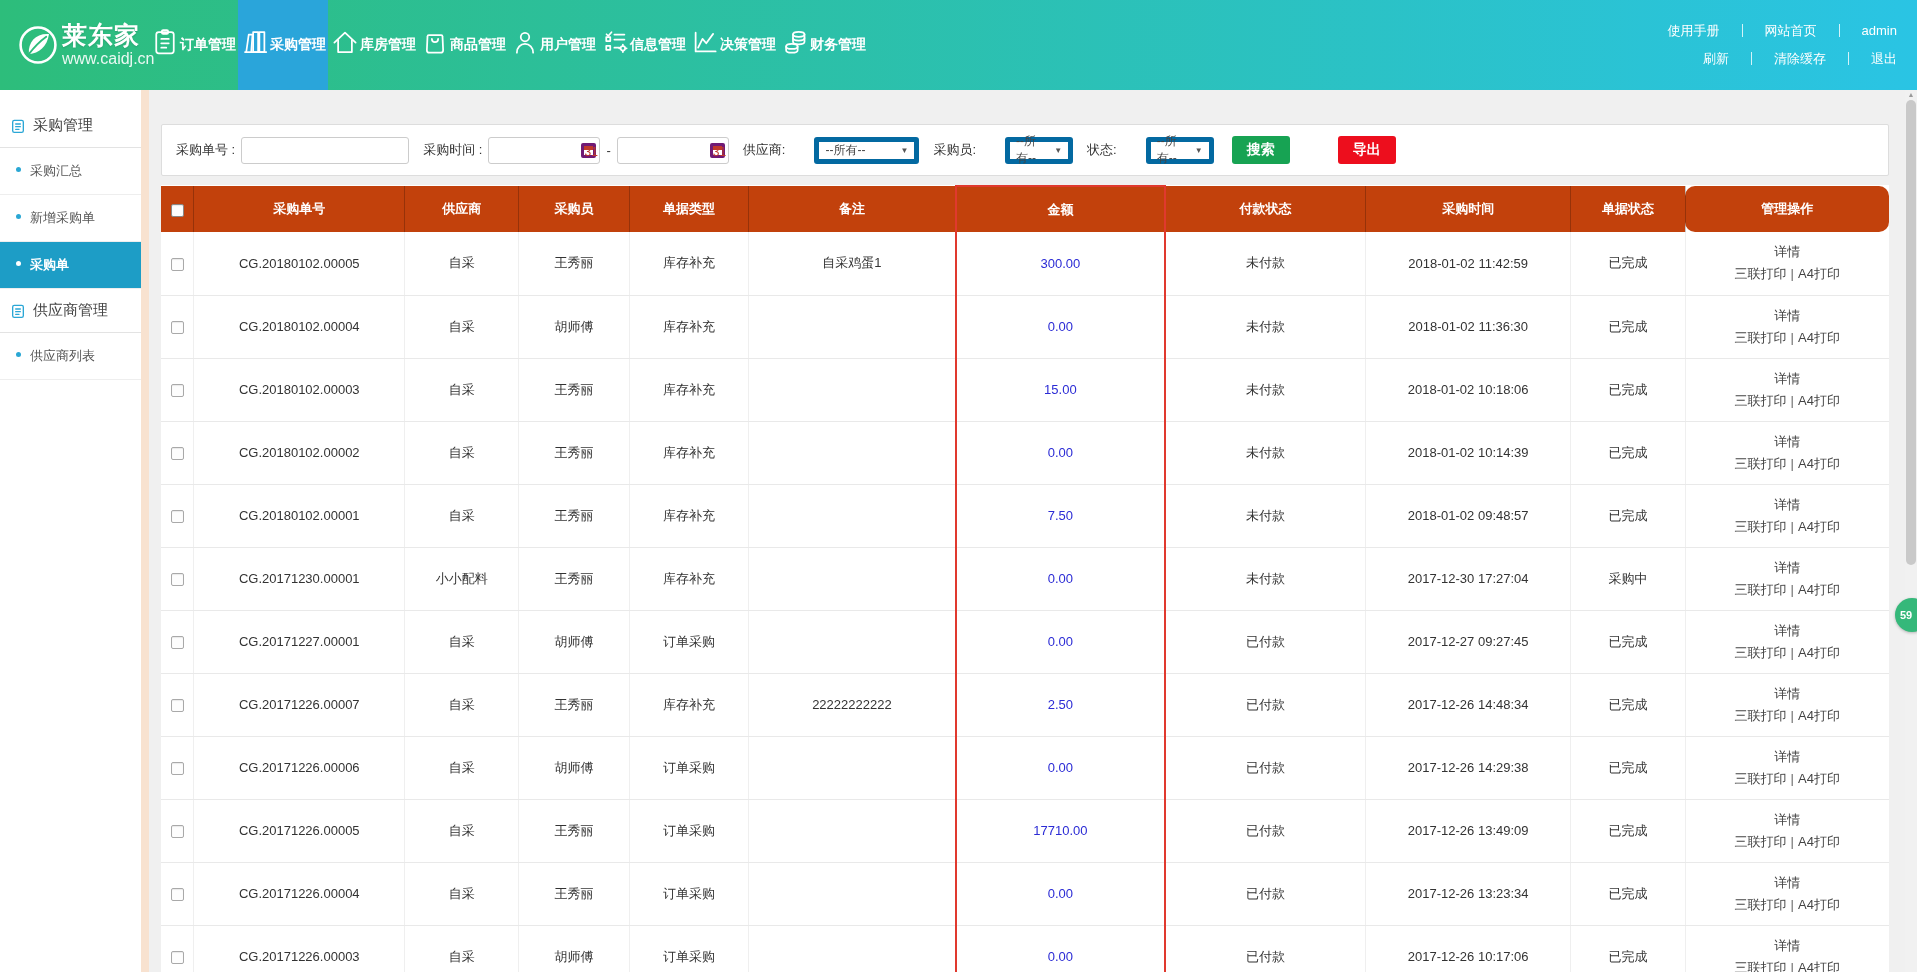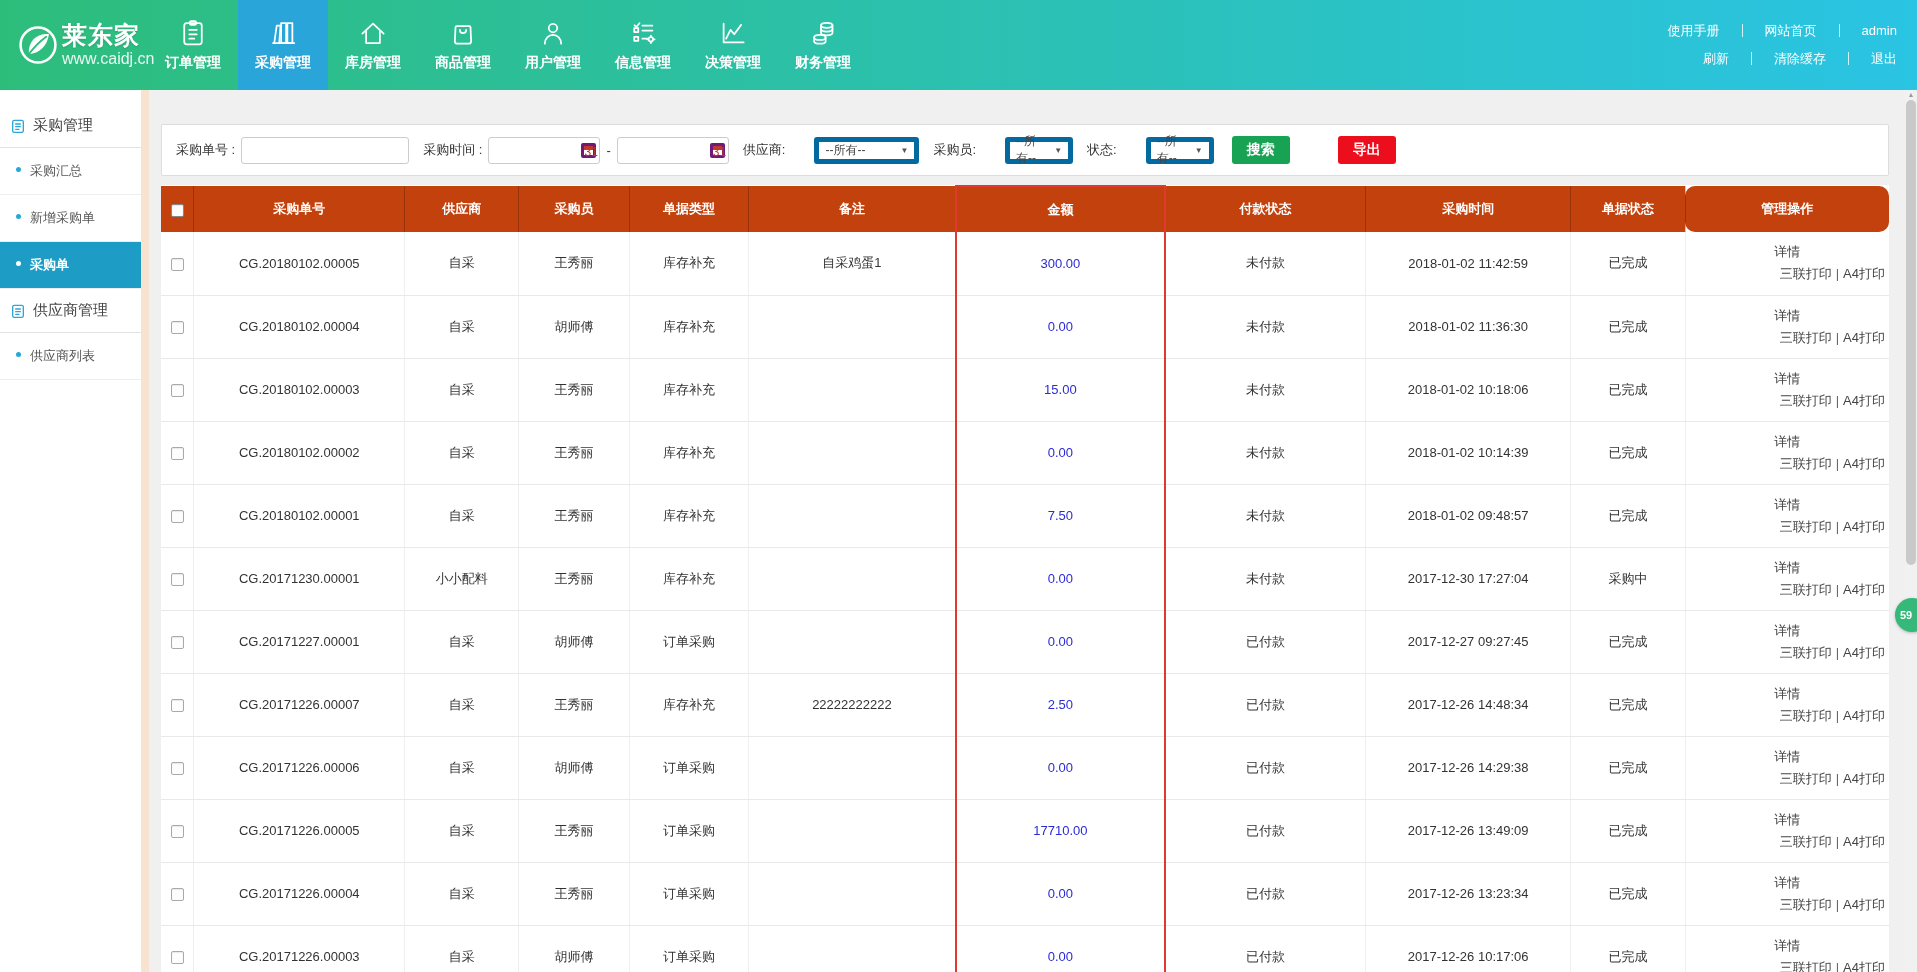--- a/index.html
+++ b/index.html
@@ -8,21 +8,21 @@
 
   
   .topbar { position:absolute; left:0; top:0; width:1917px; height:90px;
     background:linear-gradient(to right,#2dbd7b,#2ac4e4); display:flex; align-items:stretch; }
   .logo { width:148px; display:flex; align-items:center; padding-left:16px; color:#fff; }
   .logomark { width:44px; height:44px; flex:0 0 44px; }
   .logotext { margin-left:2px; line-height:1; }
   .logotext .t1 { font-size:25px; font-weight:bold; letter-spacing:1px; text-shadow:0 1px 2px rgba(0,0,0,.15); }
   .logotext .t2 { font-size:16px; opacity:.9; margin-top:3px; }
   .nav { display:flex; align-items:stretch; }
-  .nav-item { width:90px; display:flex; flex-direction:column; align-items:center; justify-content:center;
+  .nav-item { width:90px; display:flex; flex-direction:row; align-items:center; justify-content:center;
     color:#fff; cursor:pointer; }
   .nav-item .nicon { width:30px; height:30px; margin-bottom:6px; }
   .nav-item .nlabel { font-size:14px; font-weight:bold; }
   .nav-item.active { background:#2aa5da; }
   .toplinks { position:absolute; right:18px; top:0; text-align:right; color:#fff; font-size:13px; }
   .tlr1 { position:absolute; right:0; top:22px; white-space:nowrap; }
   .tlr2 { position:absolute; right:0; top:50px; white-space:nowrap; }
   .toplink { display:inline-block; color:#fff; cursor:pointer; padding:0 2px; }
   .tsep { display:inline-block; width:1px; height:13px; background:rgba(255,255,255,.8);
     margin:0 20px; vertical-align:-2px; }
@@ -75,21 +75,21 @@
   .grid col.c-amt { width:12.1%; } .grid col.c-pay { width:11.6%; } .grid col.c-time { width:11.9%; }
   .grid col.c-st { width:6.6%; } .grid col.c-ops { width:11.8%; }
   .grid th.amt { border-top:2px solid #e0392e; border-left:2px solid #e0392e !important; border-right:2px solid #e0392e; }
   .grid td.amt { border-left:2px solid #e0392e; border-right:2px solid #e0392e; }
   .t-red { color:#fe0000; } .t-green { color:#1fa31f; } .t-blue { color:#2b2bd5; } .t-dark { color:#333; }
   .amount-link { color:#2b2bd5; cursor:pointer; }
   .cbx { display:inline-block; width:13px; height:13px; background:#fdfdfd; border:1px solid #a9a9a9;
     border-radius:2px; box-shadow:inset 0 1px 1px rgba(0,0,0,.08); cursor:pointer; vertical-align:middle; }
   th .cbx { border-color:#888; }
   .ops-line1 { color:#444; cursor:pointer; margin-bottom:4px; }
-  .ops-line2 { color:#444;text-align:right; }
+  .ops-line2 { color:#444; }
   .ops-link { cursor:pointer; }
   .ops-sep { margin:0 4px; color:#666; }
 
   
   .scrollbar { position:absolute; right:0; top:90px; width:12px; height:882px; background:#f1f1f1; }
   .scroll-up { position:absolute; top:0; left:0; width:12px; height:10px; color:#9a9a9a; font-size:7px;
     text-align:center; line-height:10px; cursor:pointer; }
   .scroll-thumb { position:absolute; top:10px; left:1px; width:10px; height:465px; background:#c9c9c9;
     border-radius:5px; cursor:pointer; }
   .float-badge { position:absolute; right:-12px; top:598px; width:34px; height:34px; border-radius:50%;

